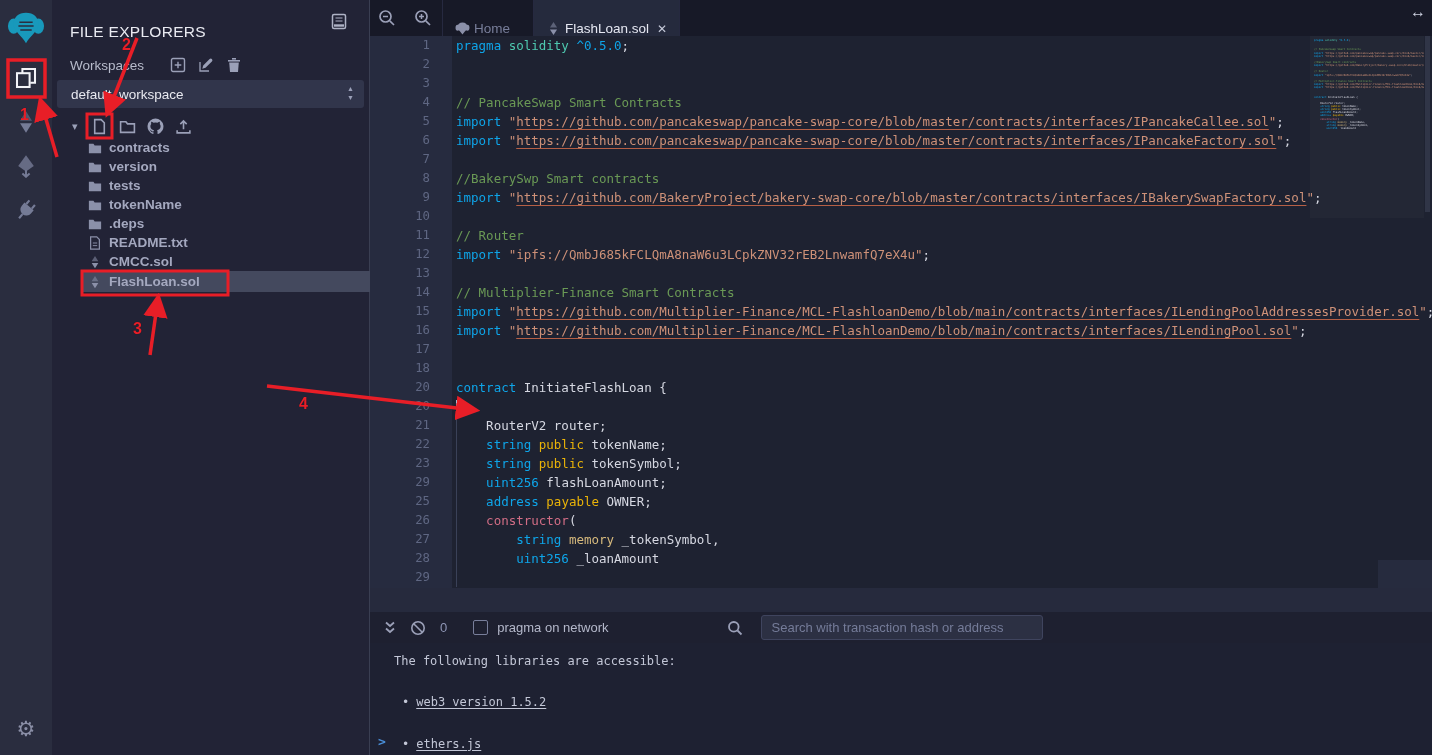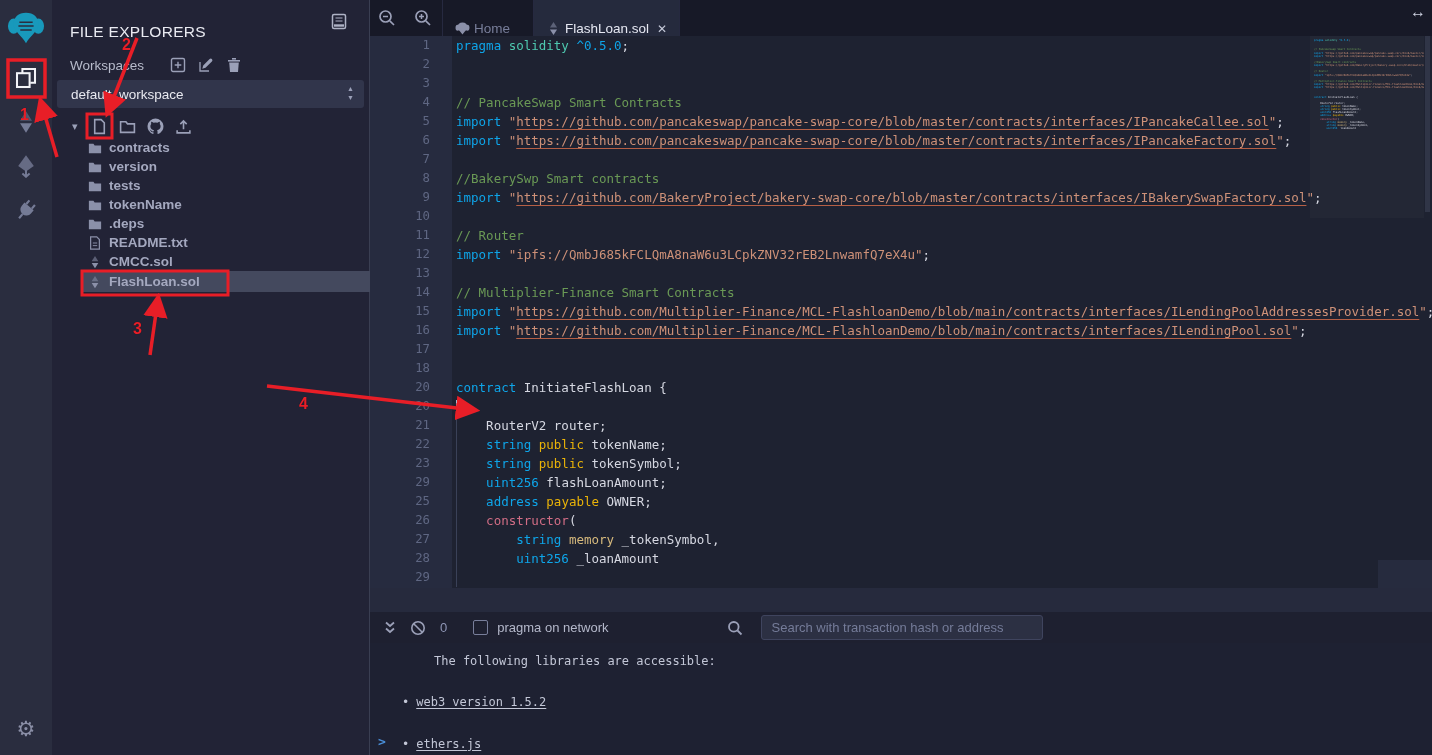--- a/index.html
+++ b/index.html
@@ -96,21 +96,21 @@
   #t-count { margin-left:14px; font-size:13px; color:#8f96b5; }
   #t-check { margin-left:26px; width:15px; height:15px; border:1px solid #787e9a; border-radius:2px;
     background:transparent; cursor:pointer; }
   #t-listen { margin-left:9px; font-size:13px; color:#b4b8ca; }
   #t-search-ico { margin-left:118px; }
   #t-input { margin-left:18px; width:282px; height:25px; background:#2c3043; border:1px solid #3f445e;
     border-radius:3px; color:#c7cbdb; font-size:13px; padding:0 10px; outline:none; }
   #t-input::placeholder { color:#757c99; }
   #termbody { position:absolute; left:370px; top:643px; width:1062px; height:112px; background:#1e2132;
     font-family:"DejaVu Sans Mono", monospace; font-size:12px; color:#c3c7d7; }
-  #term-intro { position:absolute; left:24px; top:11px;margin-left:40px; }
+  #term-intro { position:absolute; left:24px; top:11px; }
   #term-bullets { position:absolute; left:32px; top:25px; }
   .tb-row { height:13.5px; line-height:13.5px;margin-top:28px; }
   .tb-row .dot { margin-right:7px; }
   .tb-link { text-decoration:underline; text-underline-offset:2px; cursor:pointer; }
   #term-prompt { position:absolute; left:8px; top:91px; color:#4a8fd8; font-weight:bold; font-size:13px; }
 
   
   #overlay { position:absolute; left:0; top:0; width:1432px; height:755px; pointer-events:none; }
   .step-label { position:absolute; color:#e81e27; font-weight:bold; font-size:16px; pointer-events:none;
     text-shadow:0 0 1px rgba(0,0,0,.4); }

